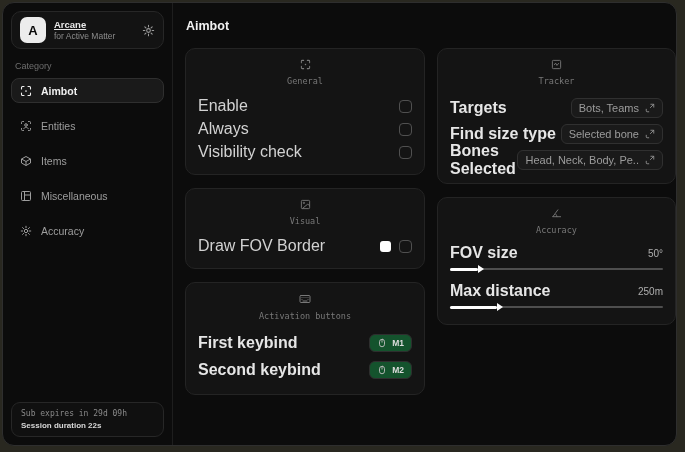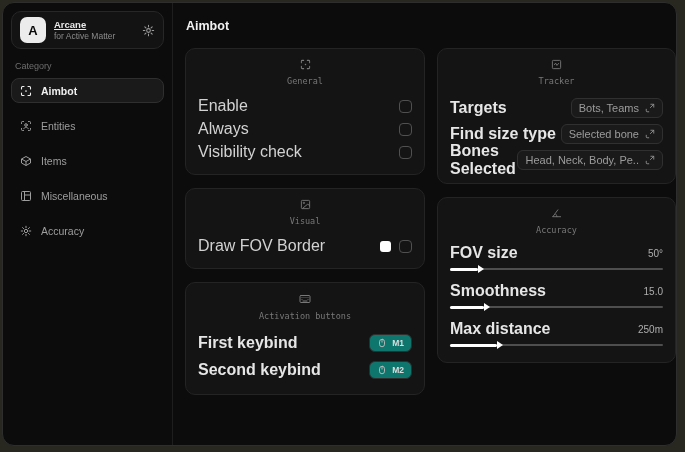--- a/index.html
+++ b/index.html
@@ -42,21 +42,21 @@
   .card-h .ic{display:flex;color:#787878;}
   .row{display:flex;align-items:center;justify-content:space-between;height:22px;}
   .row + .row{margin-top:1px;}
   .row-lbl{font-size:16px;color:#d2d2d2;}
   .row-lbl.b{font-weight:700;color:#e6e6e6;}
   .checkbox{width:13px;height:13px;border:1.5px solid #505050;border-radius:4px;
             background:transparent;box-sizing:border-box;cursor:pointer;}
   .right-grp{display:flex;align-items:center;gap:8px;}
   .swatch{width:11px;height:11px;border-radius:3px;cursor:pointer;}
   .kb-row{height:26px;}
-  .kbadge{display:inline-flex;align-items:center;gap:5px;background:#0f766e;
+  .kbadge{display:inline-flex;align-items:center;gap:5px;background:#14532d;
           border:1px solid #2e2e2e;border-radius:6px;padding:3px 7px;
           font-size:8.5px;font-weight:700;color:#dcdcdc;cursor:pointer;}
   .kbadge .ic{display:flex;color:#bdbdbd;}
   .dd-row{height:25px;}
   .dropdown{display:inline-flex;align-items:center;gap:6px;background:#1a1a1a;
             border:1px solid #303030;border-radius:6px;padding:3px 7px;
             font-size:11px;color:#9c9c9c;cursor:pointer;white-space:nowrap;}
   .dropdown .ic{display:flex;color:#8f8f8f;}
   .sl-grp{margin-bottom:9px;}
   .sl-grp:last-child{margin-bottom:2px;}
@@ -137,20 +137,24 @@
           <span class="ic">
             <svg width="12" height="12" viewBox="0 0 24 24" fill="none" stroke="currentColor" stroke-width="2" stroke-linecap="round">
               <circle cx="12" cy="12" r="3.4"></circle>
               <path d="M12 2.5v2.8M12 18.7v2.8M2.5 12h2.8M18.7 12h2.8M5.2 5.2l2 2M16.8 16.8l2 2M18.8 5.2l-2 2M7.2 16.8l-2 2"></path>
             </svg>
           </span>
           <span>Accuracy</span>
         </div>
       </nav>
 
+      <div class="side-foot">
+        <div class="foot-l1">Sub expires in 29d 09h</div>
+        <div class="foot-l2">Session duration 22s</div>
+      </div>
     </aside>
 
     <main class="main">
       <div class="page-title">Aimbot</div>
 
       <div class="cols">
 
         <div class="col-l">
 
           <section class="card">
@@ -304,32 +308,20 @@
                 <span class="sl-val">50°</span>
               </div>
               <div class="slider">
                 <div class="sl-track"></div>
                 <div class="sl-fill" style="width: 13%;">
                   <div class="sl-handle"></div>
                 </div>
               </div>
             </div>
 
-            <div class="sl-grp">
-              <div class="sl-head">
-                <span class="row-lbl b">Smoothness</span>
-                <span class="sl-val">15.0</span>
-              </div>
-              <div class="slider">
-                <div class="sl-track"></div>
-                <div class="sl-fill" style="width: 16%;">
-                  <div class="sl-handle"></div>
-                </div>
-              </div>
-            </div>
 
             <div class="sl-grp">
               <div class="sl-head">
                 <span class="row-lbl b">Max distance</span>
                 <span class="sl-val">250m</span>
               </div>
               <div class="slider">
                 <div class="sl-track"></div>
                 <div class="sl-fill" style="width: 22%;">
                   <div class="sl-handle"></div>

